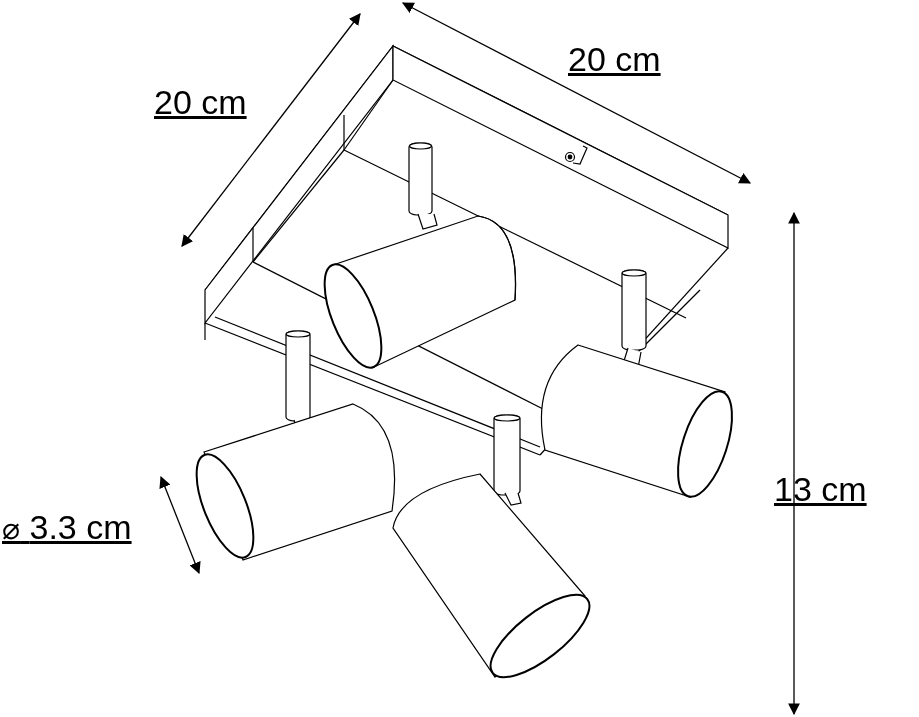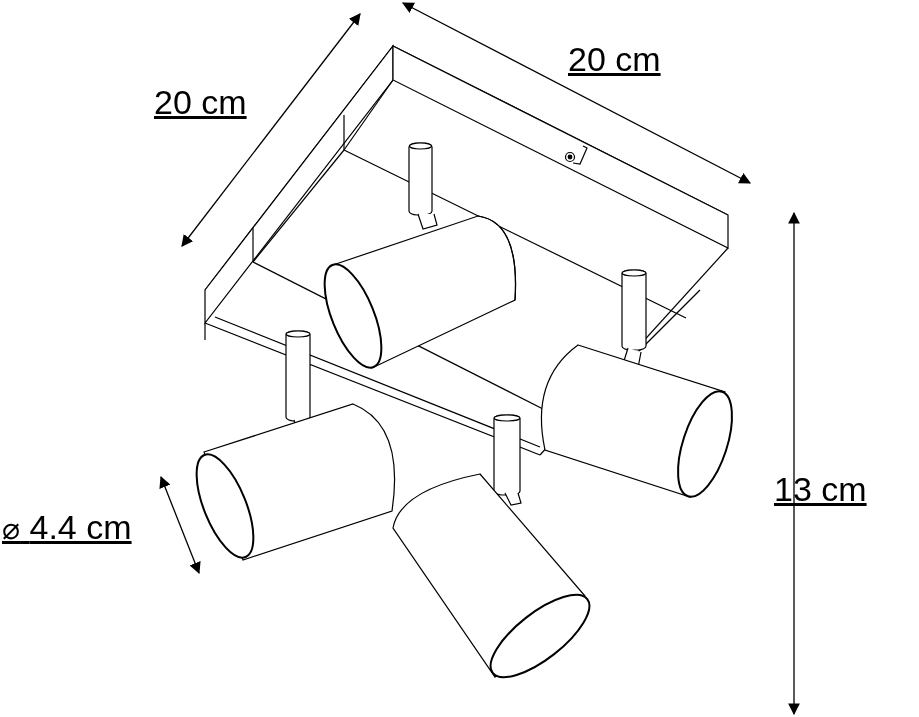--- a/index.html
+++ b/index.html
@@ -96,14 +96,14 @@
     <path d="M393,528 Q400,490 480,474 L585,596 L495,677 Z"></path>
     <ellipse cx="540" cy="636" rx="60" ry="23" transform="rotate(-38 540 636)" stroke-width="2"></ellipse>
   </g>
 </svg>
 
 <div class="lbl" id="lbl-depth">20 cm</div>
 <div class="lbl" id="lbl-width">20 cm</div>
 <div class="lbl" id="lbl-height">13 cm</div>
 <div class="lbl" id="lbl-diam">
   <span class="diam-sym">⌀</span>
-  <span>4.4 cm</span>
+  <span>3.3 cm</span>
 </div>
 
 </body></html>

